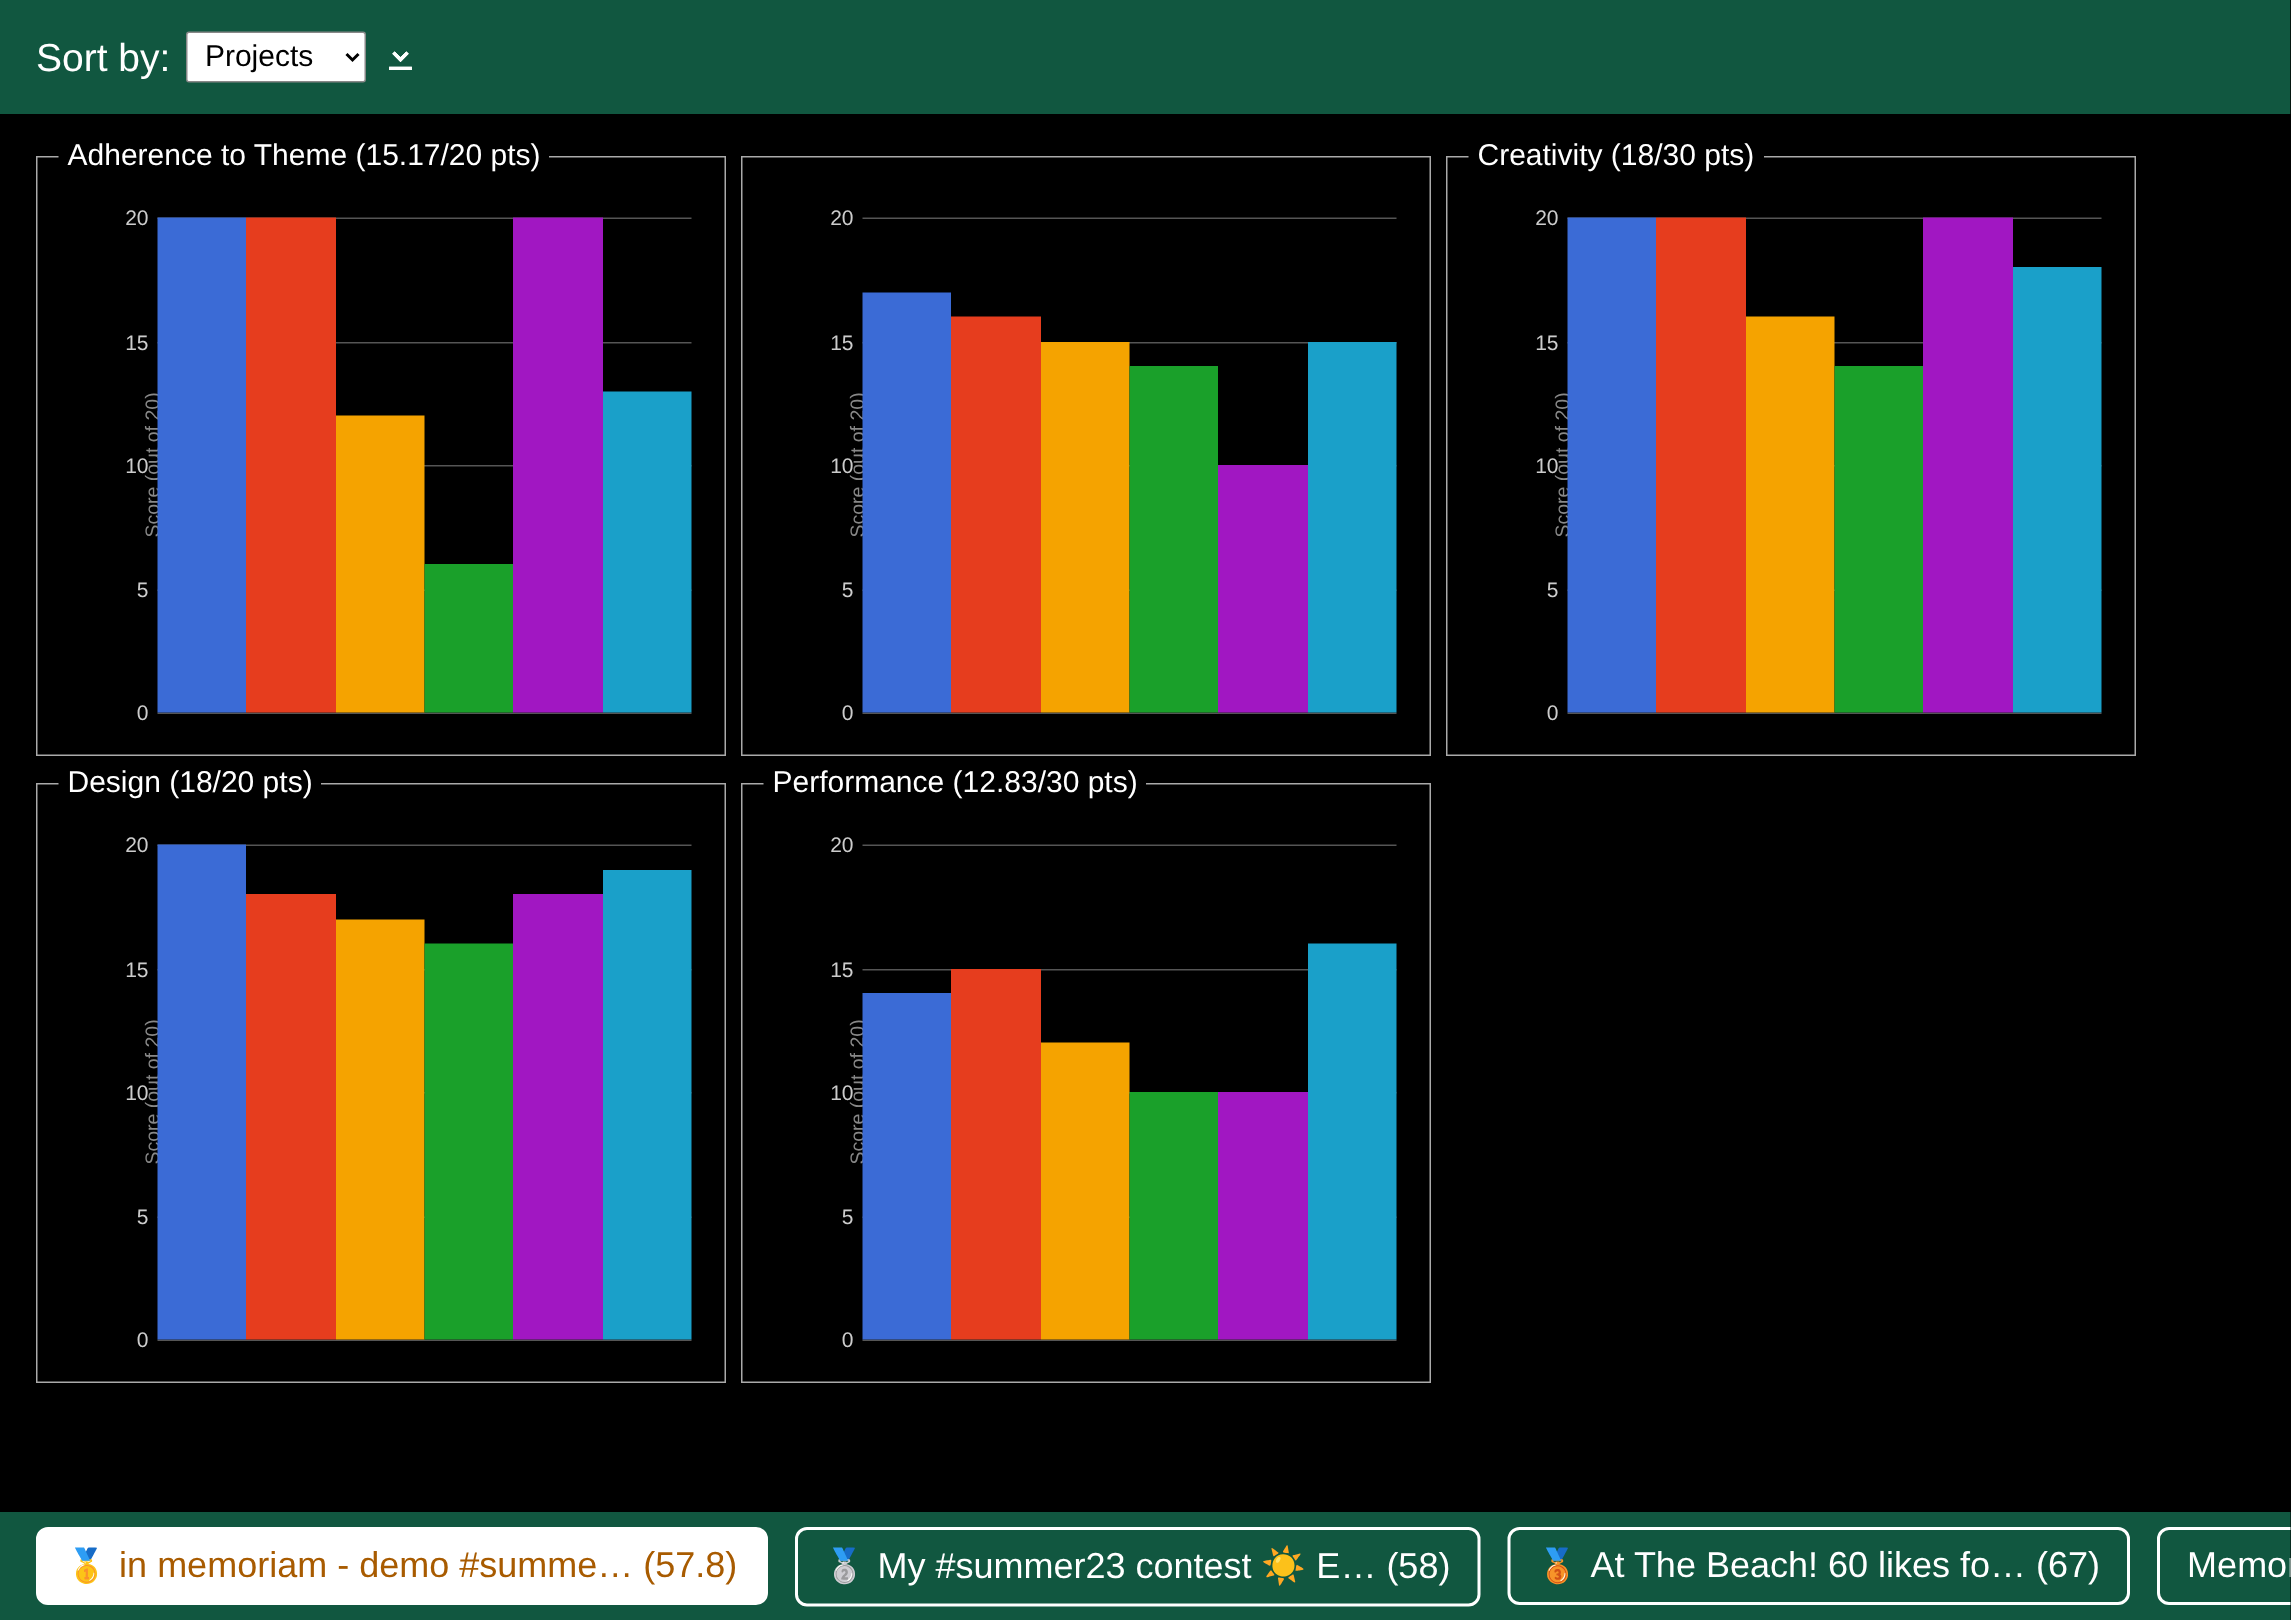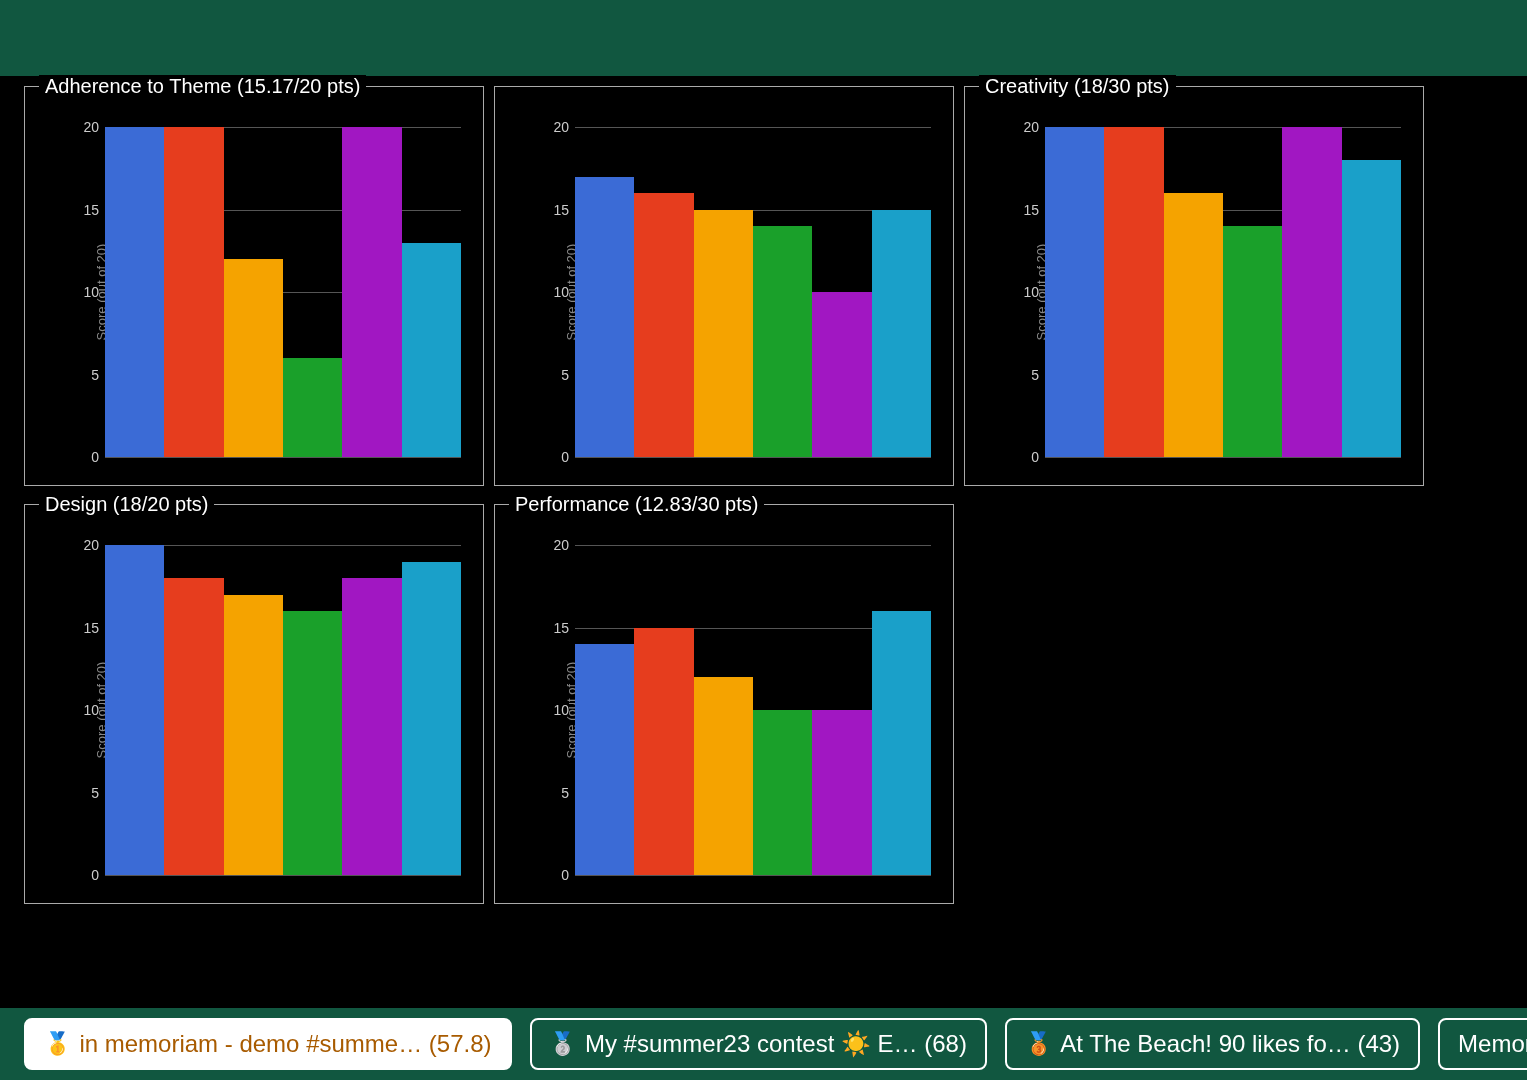--- a/index.html
+++ b/index.html
@@ -3,39 +3,50 @@
 <meta charset="utf-8">
 <style>
   * { box-sizing: border-box; margin: 0; padding: 0; }
   html, body { width: 1527px; height: 1080px; font-family: -apple-system, BlinkMacSystemFont, "Segoe UI", Helvetica, Arial, sans-serif; background:#000; color:#fff; overflow:hidden;}
   .header { background:#115740; height:76px; display:flex; align-items:center; justify-content:space-between; padding:0 24px; }
   .title { font-size:30px; font-weight:400; color:#fff; }
   .title strong { font-weight:700; }
   .sort-group { display:flex; align-items:center; gap:10px; color:#fff; font-size:26px; }
   .sort-group select { font-size:20px; padding:4px 8px; background:#fff; color:#000; border:1px solid #888; border-radius:2px; min-width:120px;}
   .dl-icon svg { fill:#fff; width:26px; height:26px; display:block; cursor:pointer;}
-  .charts-area { background:#000; padding:10px 24px; display:grid; grid-template-columns: repeat(3, 460px); grid-auto-rows: 400px; gap:18px 10px; }
+  .charts-area { background:#000; padding:28px 24px; display:grid; grid-template-columns: repeat(3, 460px); grid-auto-rows: 400px; gap:18px 10px; }
   .chart-box { border:1px solid #aaa; position:relative; padding:10px; }
   .chart-title-wrap { position:absolute; top:-12px; left:14px; background:#000; padding:0 6px; display:flex; gap:6px; font-size:20px; max-width:420px;}
   .chart-inner { width:100%; height:100%; position:relative;}
   .plot-area { position:absolute; left:70px; right:12px; top:30px; bottom:18px; }
   .bars { position:absolute; left:0; right:0; bottom:0; top:0; display:flex; align-items:flex-end; }
   .bar { flex:1; margin:0; }
   .gridline { position:absolute; left:0; right:0; height:0; border-top:1px solid #555;}
   .tick-label { position:absolute; right:100%; transform:translateY(-50%); font-size:14px; color:#ccc; padding-right:6px;}
   .ylabel { position:absolute; left:-52px; top:50%; transform: translateY(-50%) rotate(-90deg); transform-origin:center; font-size:13px; color:#888; white-space:nowrap;}
   .footer { position:absolute; left:0; right:0; bottom:0; height:72px; background:#115740; display:flex; align-items:center; padding:0 24px; gap:18px; overflow:hidden;}
   .pill { border:2px solid #fff; color:#fff; border-radius:8px; padding:10px 18px; font-size:24px; white-space:nowrap; cursor:pointer; display:flex; align-items:center; gap:8px;}
   .pill.selected { background:#fff; color:#a85b00; border-color:#fff;}
   .pill .medal { font-size:22px; }
 </style>
 </head>
 <body>
 
 <div class="header">
+  <div class="sort-group">
+    <span>Sort by:</span>
+    <select id="sort-select"><option>Projects</option></select>
+    <span class="dl-icon">
+      <svg viewBox="0 0 24 24">
+          <path d="M5 20h14v-2H5v2zm7-18v10.17l3.59-3.58L17 10l-5 5-5-5 1.41-1.41L12 12.17V2h0z"></path>
+          <path d="M12 2h0v10.17l3.59-3.58L17 10l-5 5-5-5 1.41-1.41L12 12.17V2z"></path>
+          <path d="M12 2v10.17l3.59-3.58L17 10l-5 5-5-5 1.41-1.41L12 12.17V2h0zM5 18h14v2H5z"></path>
+        </svg>
+    </span>
+  </div>
 </div>
 
 <div class="charts-area" id="charts">
     <div class="chart-box">
       <div class="chart-title-wrap">
         <span>Adherence to Theme (15.17/20 pts)</span>
       </div>
       <div class="chart-inner">
         <div class="plot-area">
           <div class="gridline" style="top: 100%;"></div>
@@ -171,22 +182,22 @@
     </div>
   </div>
 
 <div class="footer" id="footer">
     <div class="pill selected">
       <span class="medal">🥇</span>
       <span>in memoriam - demo #summe… (57.8)</span>
     </div>
     <div class="pill">
       <span class="medal">🥈</span>
-      <span>My #summer23 contest ☀️ E… (68)</span>
+      <span>My #summer23 contest ☀️ E… (58)</span>
     </div>
     <div class="pill">
       <span class="medal">🥉</span>
-      <span>At The Beach! 90 likes fo… (43)</span>
+      <span>At The Beach! 60 likes fo… (67)</span>
     </div>
     <div class="pill">
       <span>Memories | Trail Art</span>
     </div>
   </div>
 
 </body></html>

